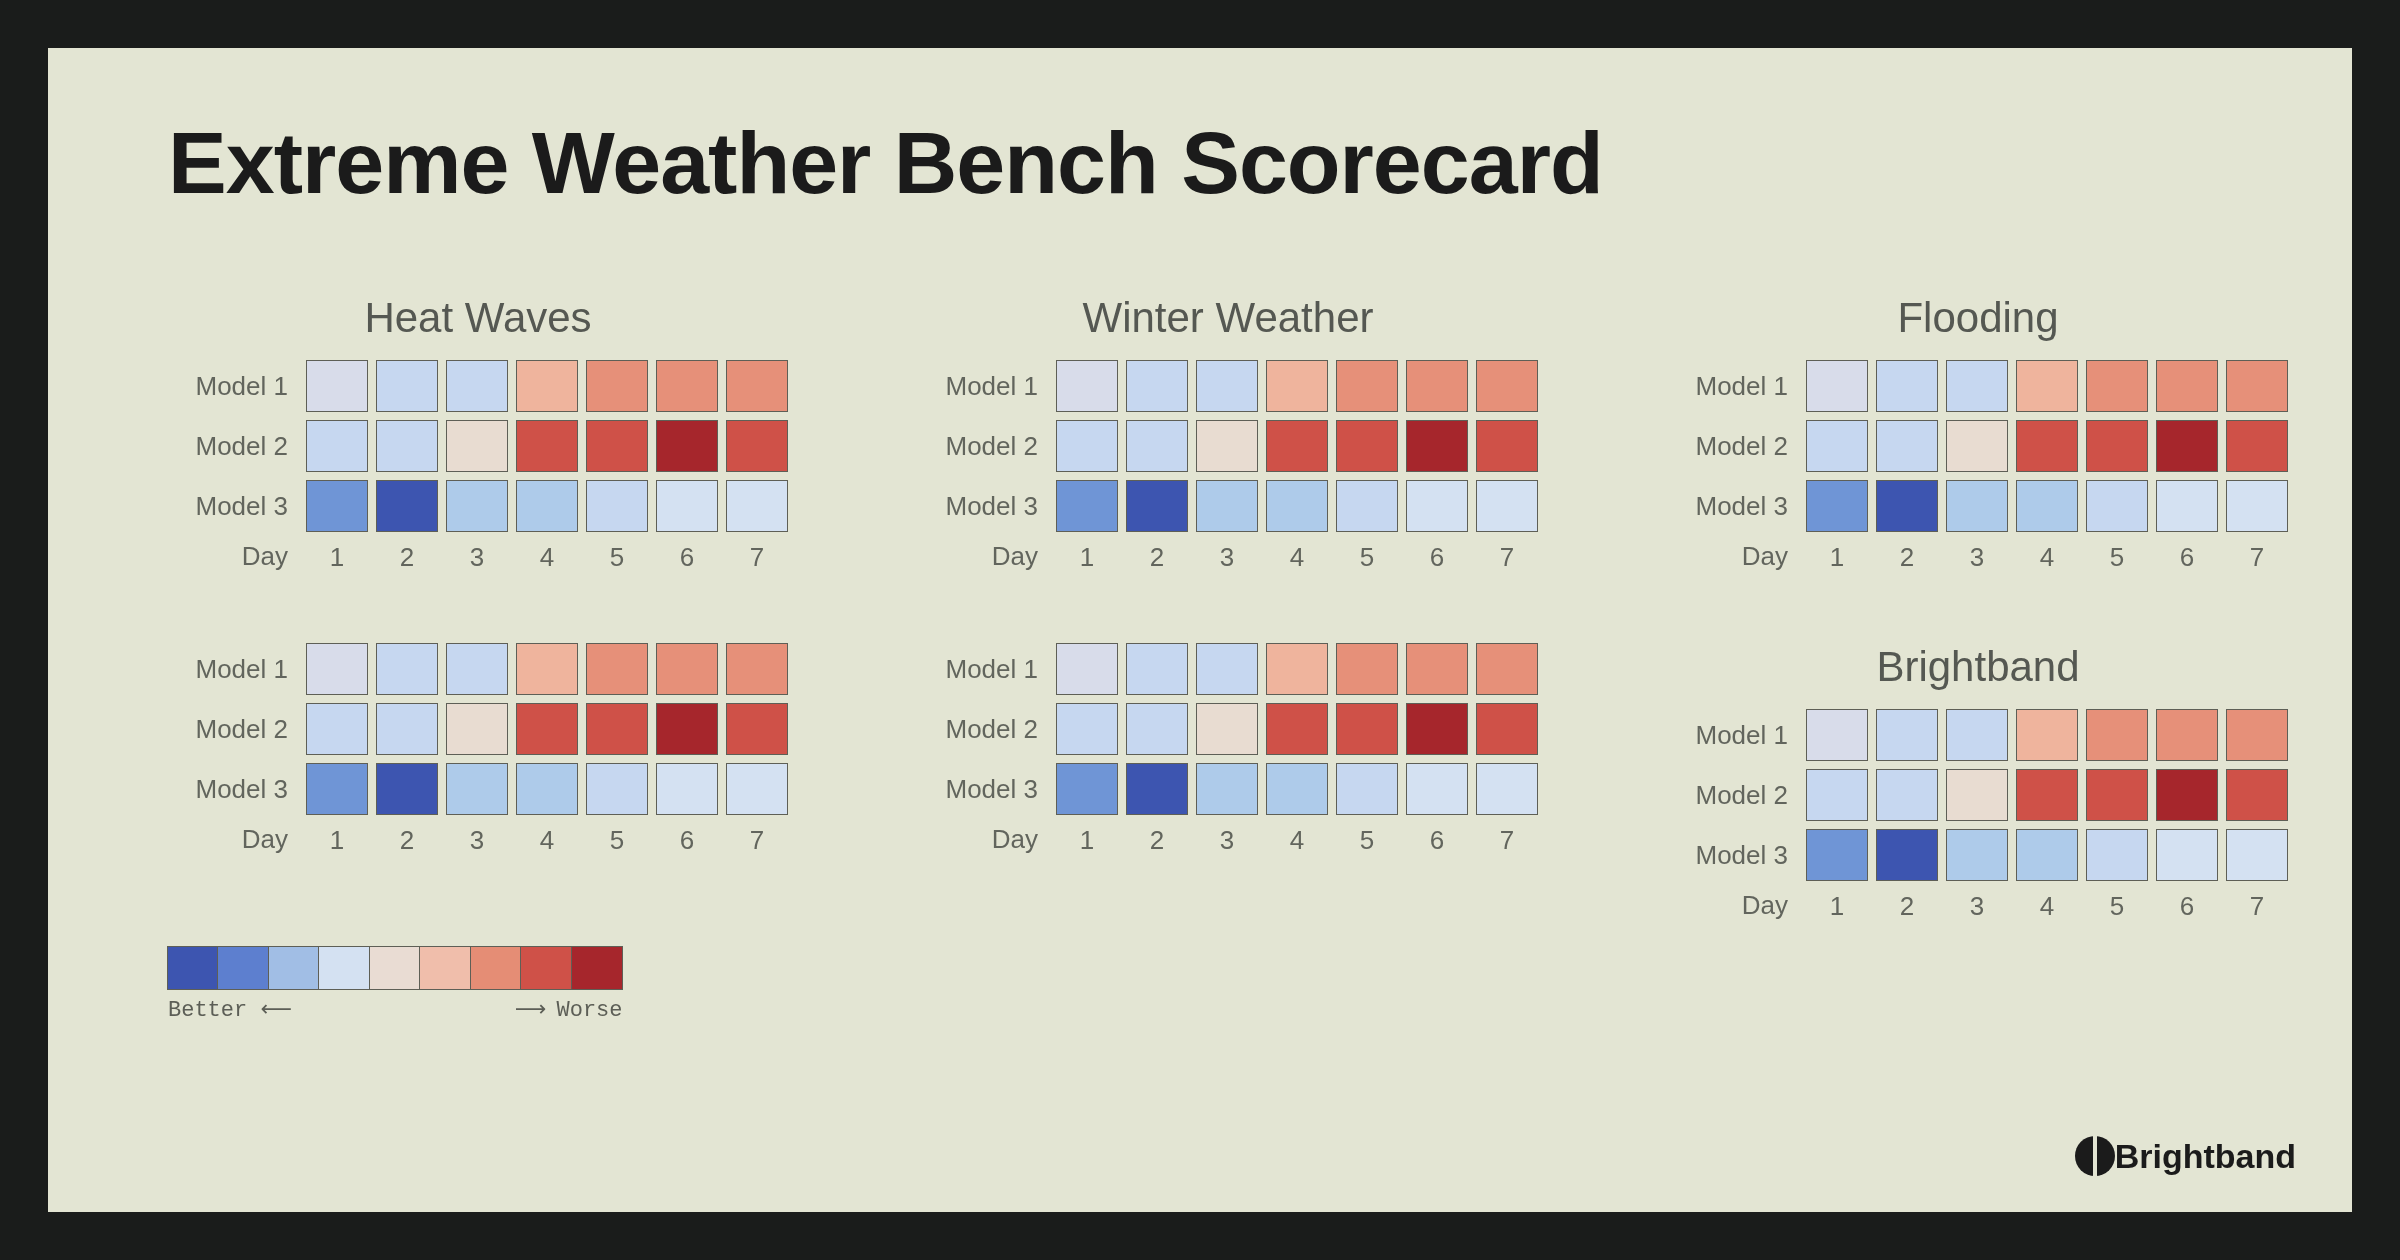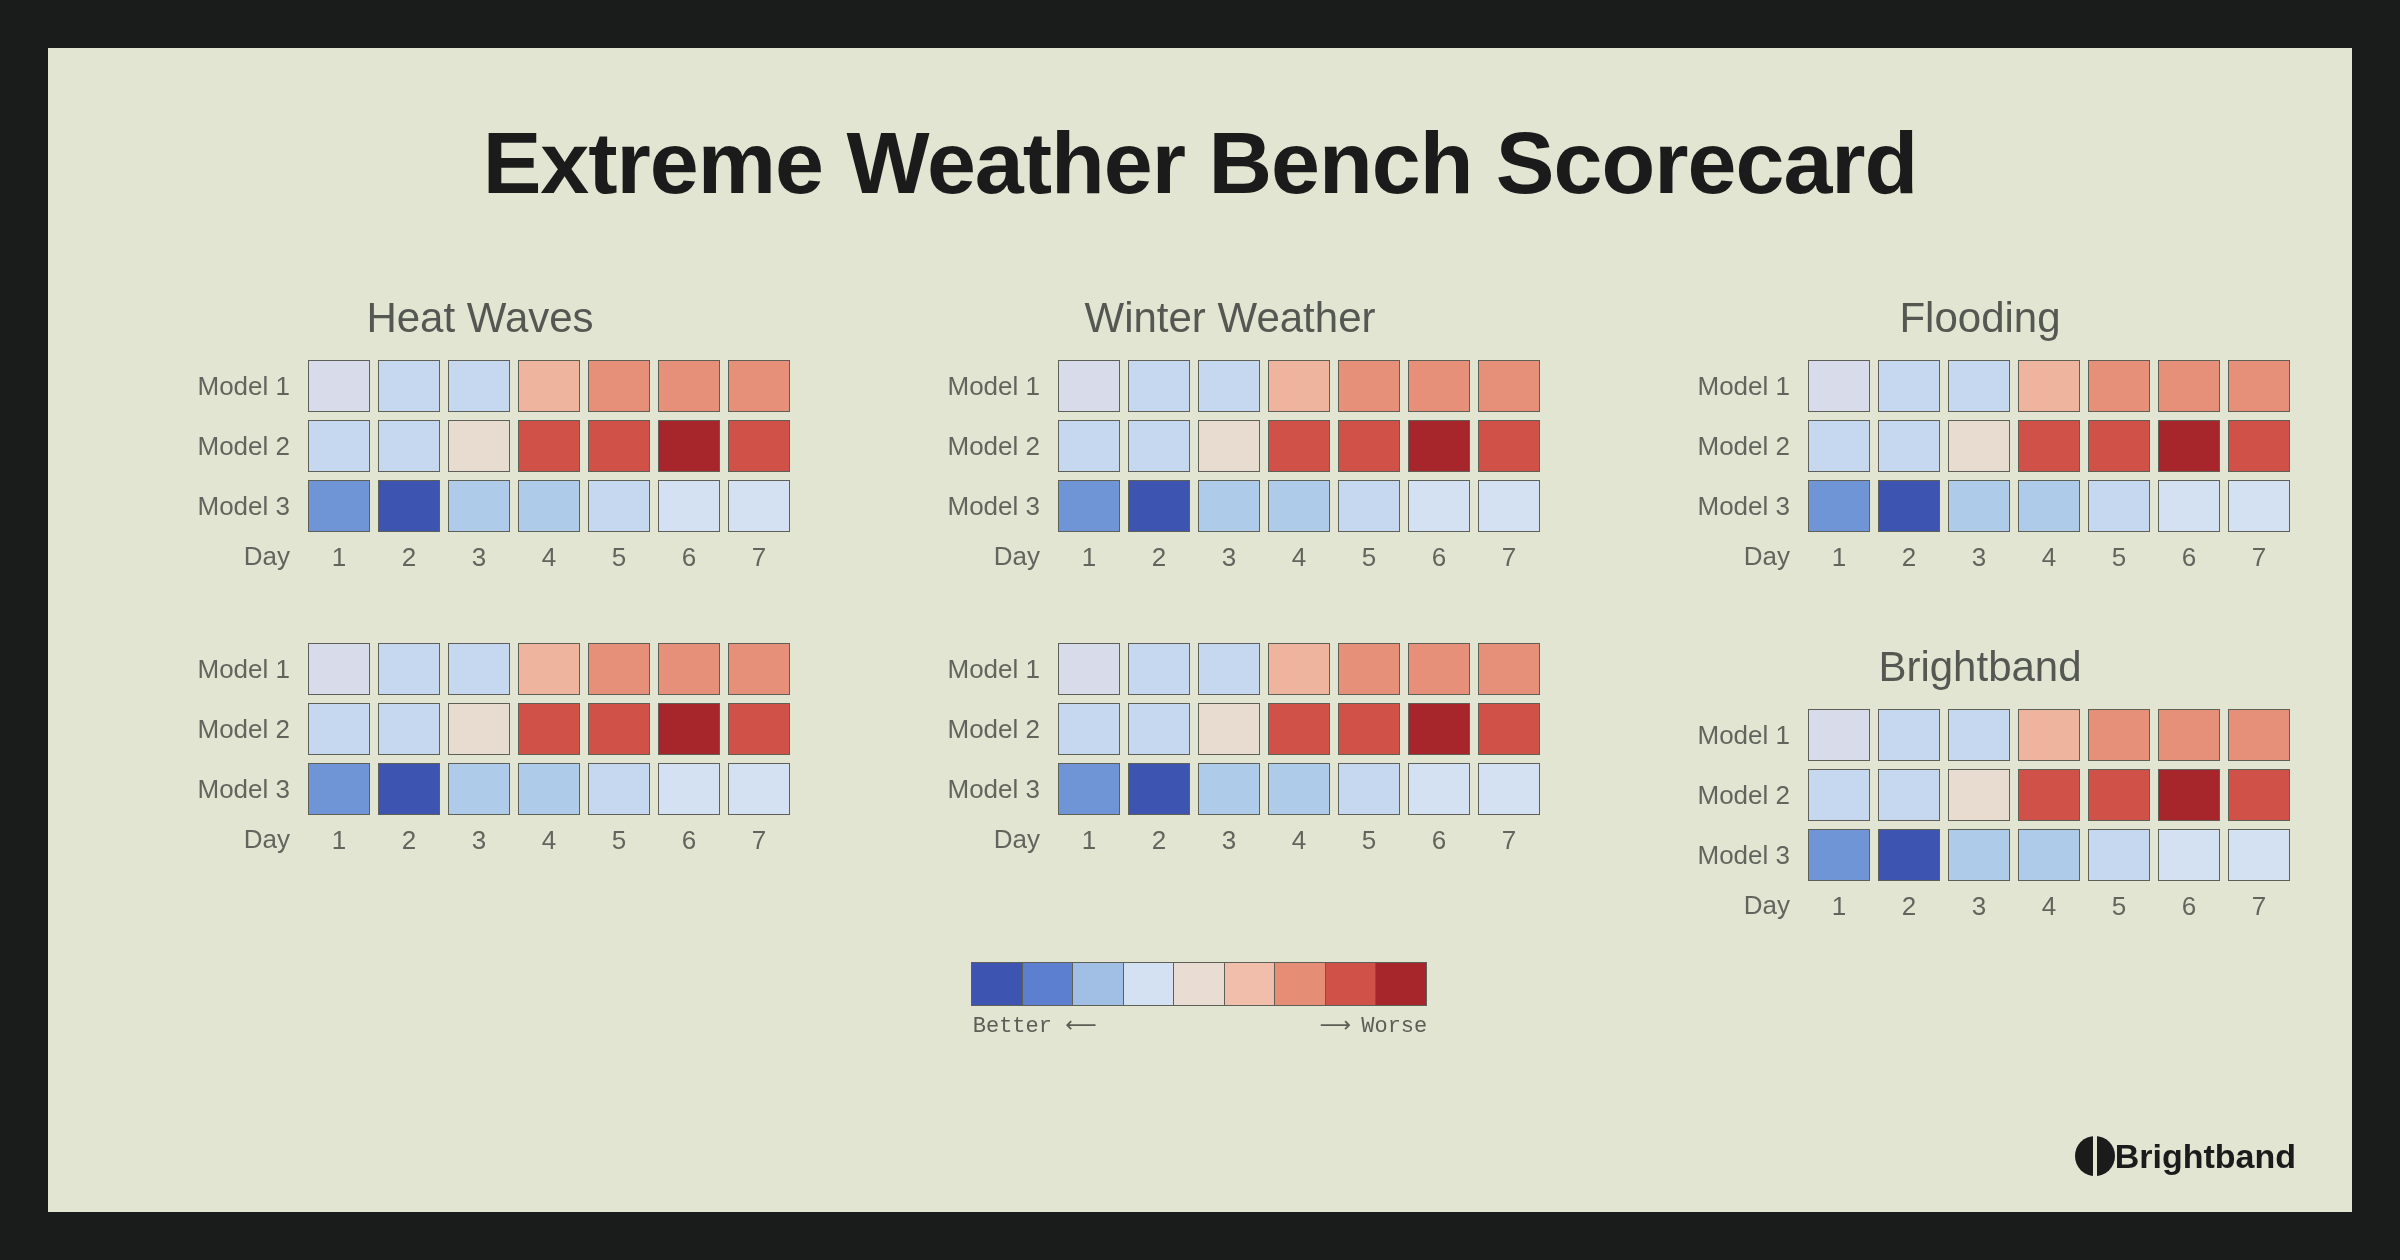--- a/index.html
+++ b/index.html
@@ -19,21 +19,21 @@
   }
   .canvas {
     box-sizing: border-box;
     width: 100%;
     height: 100%;
     background: #e3e5d3;
     position: relative;
     padding: 48px 120px 40px 120px;
     display: flex;
     flex-direction: column;
-    align-items: center;
+    align-items: flex-start;
   }
   .title {
     font-size: 88px;
     font-weight: 700;
     color: #1b1b1b;
     text-align: center;
     margin: 16px 0 80px 0;
     letter-spacing: -1px;
   }
   .grid {
@@ -81,21 +81,21 @@
     text-align: right;
     padding-right: 10px;
   }
   .day-tick {
     font-size: 26px;
     color: #62655d;
     text-align: center;
     padding-top: 2px;
   }
   .legend-area {
-    margin-top: 40px;
+    margin-top: 24px;
     display: flex;
     flex-direction: column;
     align-items: center;
   }
   .legend-bar {
     display: flex;
   }
   .legend-swatch {
     width: 52px;
     height: 44px;

